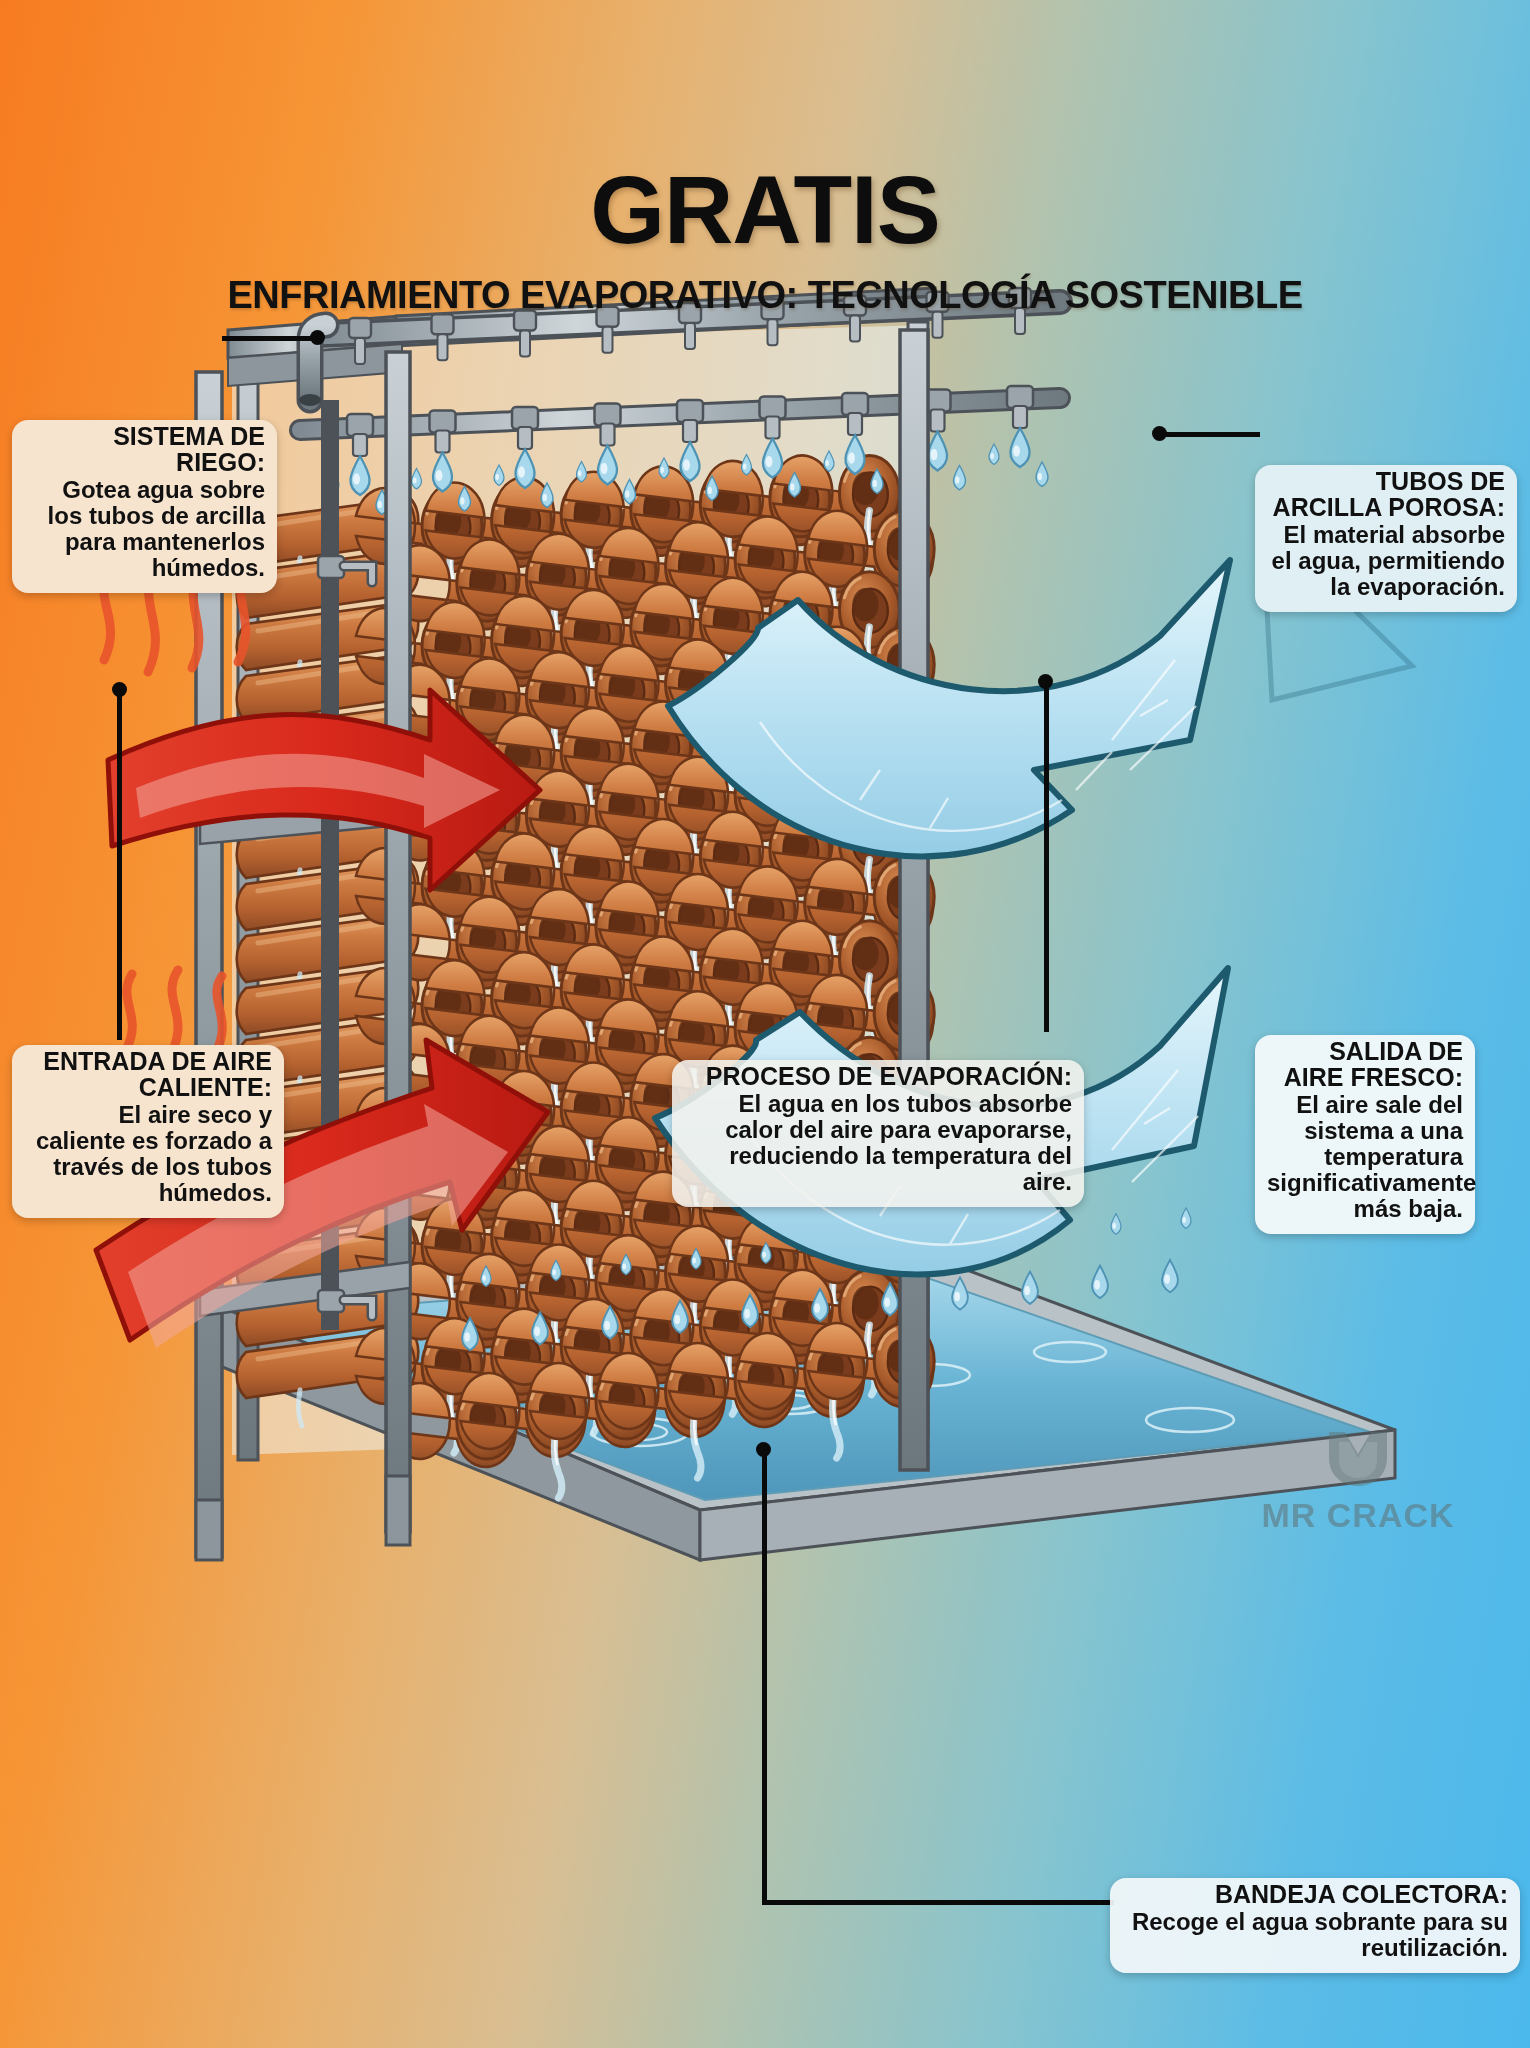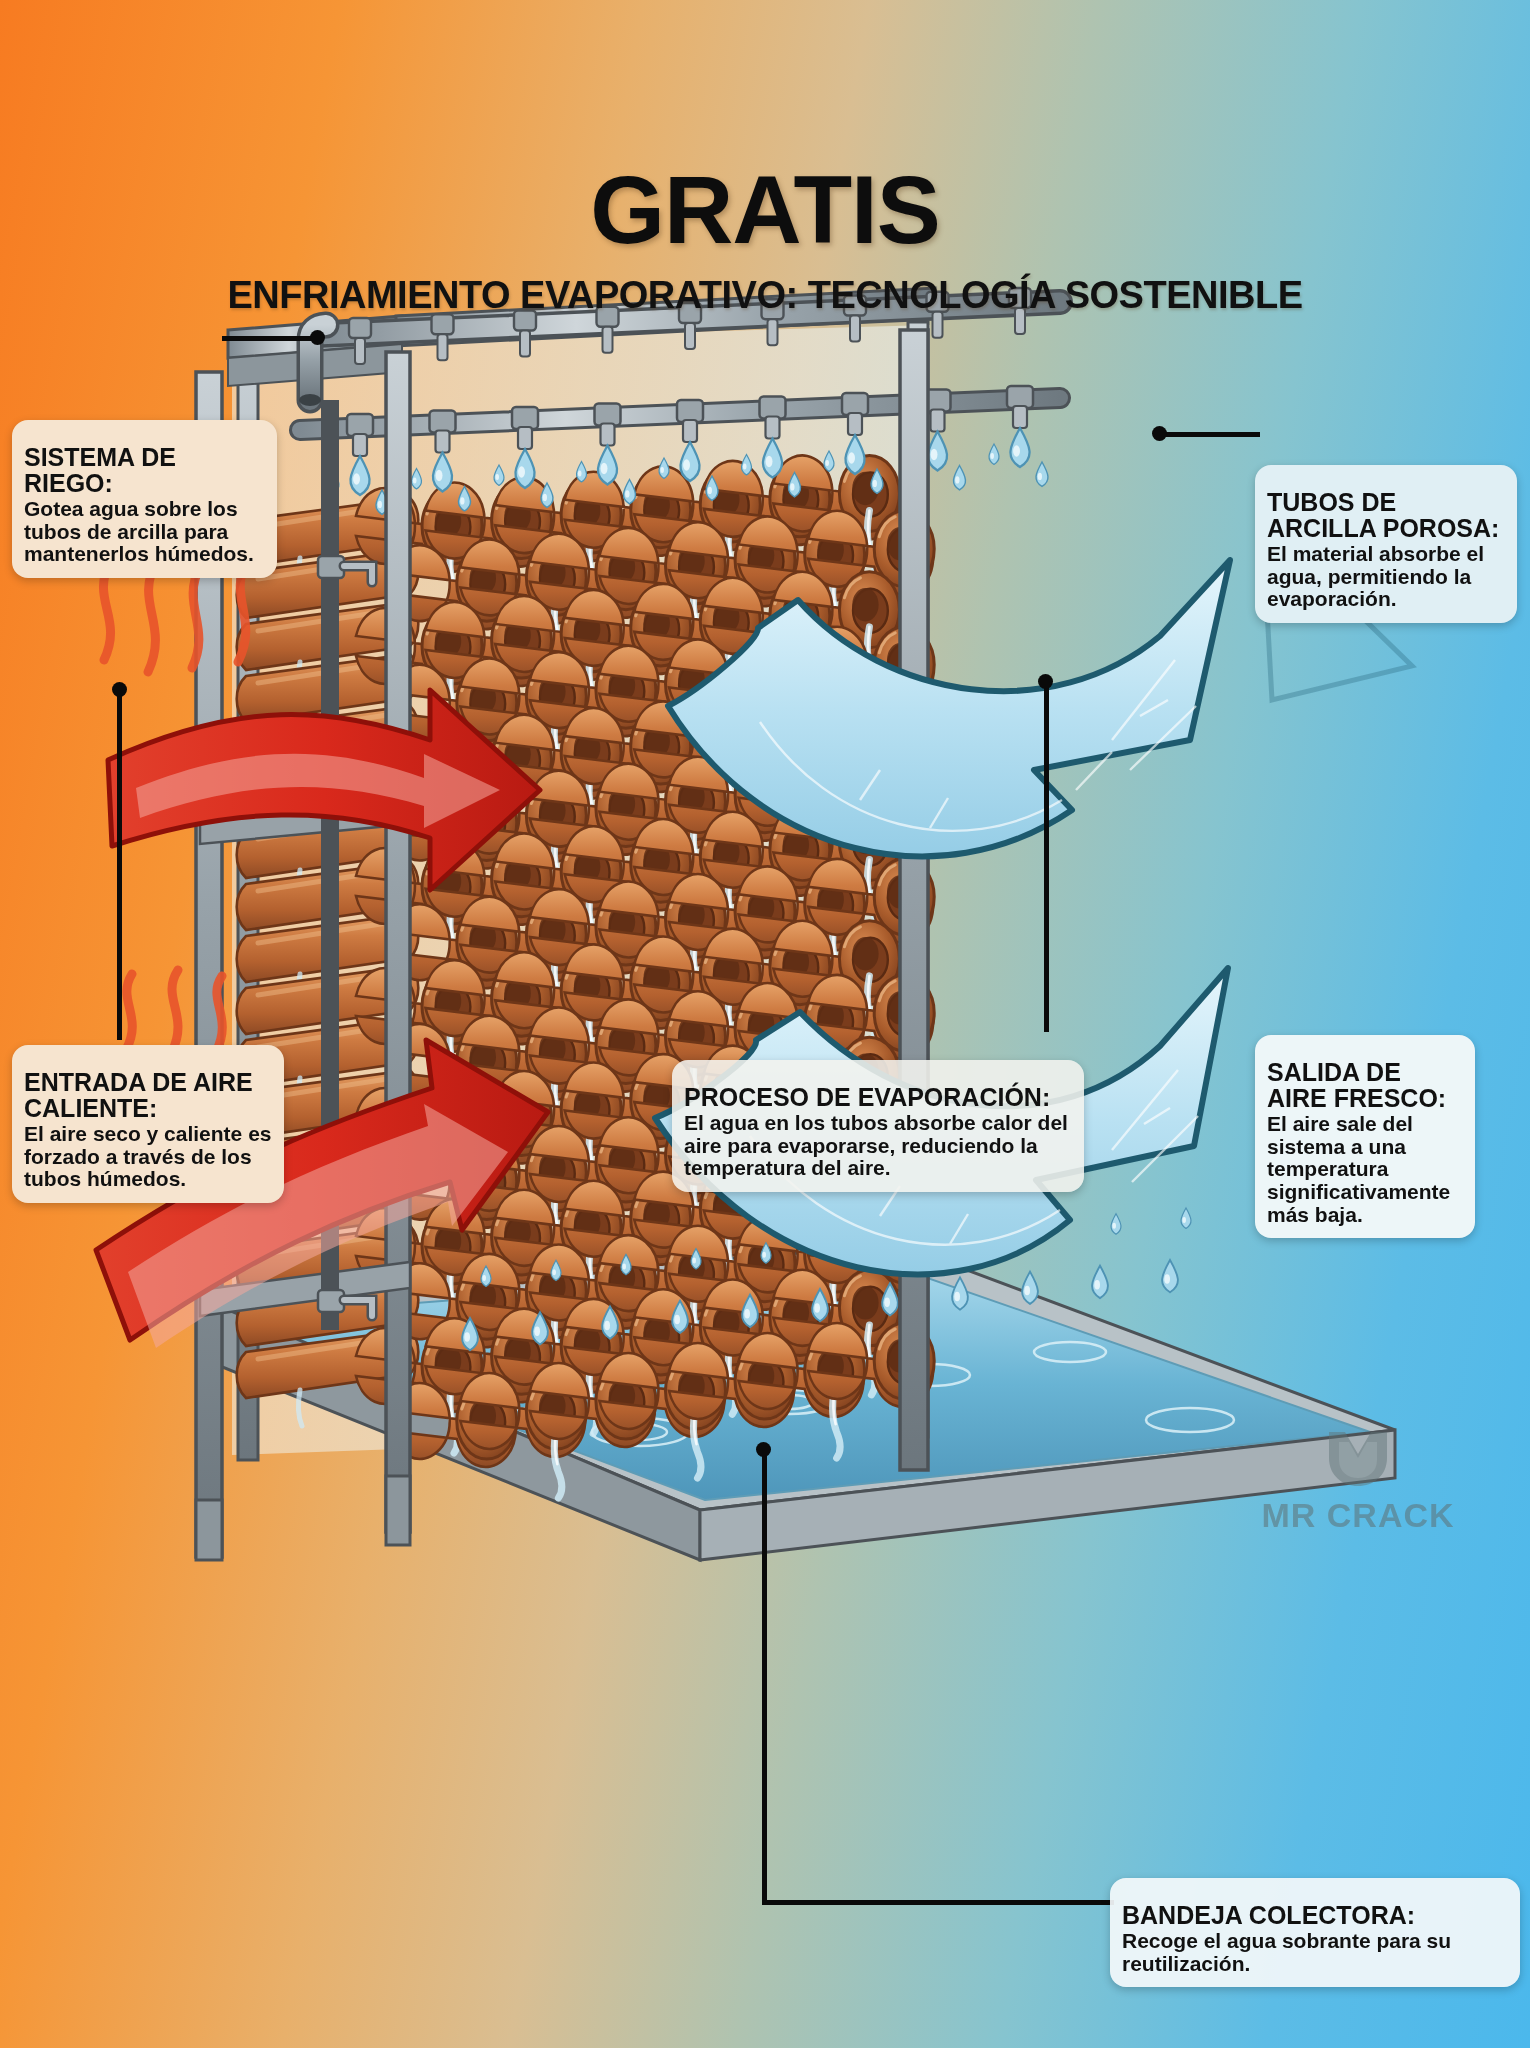--- a/index.html
+++ b/index.html
@@ -18,27 +18,27 @@
   }
   #subtitle {
     margin-top:18px; font-size:38px; font-weight:bold; letter-spacing:-0.5px;
     color:#111; text-shadow:1px 2px 3px rgba(90,60,30,.28);
   }
 
   
   .callout {
     position:absolute; z-index:50;
     border-radius:16px;
-    padding:24px 12px 12px 12px;
-    text-align:left;
+    padding:3px 12px 12px 12px;
+    text-align:right;
     color:#111;
     box-shadow:0 3px 9px rgba(0,0,0,.22);
   }
   .callout .ttl { font-weight:bold; font-size:25px; line-height:1.04; display:block; }
-  .callout .bdy { font-weight:bold; font-size:21px; line-height:1.08; display:block; margin-top:2px; }
+  .callout .bdy { font-weight:bold; font-size:24px; line-height:1.08; display:block; margin-top:2px; }
   .warm { background:#F6E4CF; }
   .cool { background:#E0EFF4; }
   .frost{ background:#EDF6F8; }
   .white{ background:#F3F2EE; }
 
   #c-riego   { left:12px;  top:420px;  width:265px; }
   #c-tubos   { left:1255px;top:465px;  width:262px; }
   #c-entrada { left:12px;  top:1045px; width:272px; }
   #c-proceso { left:672px; top:1060px; width:412px; background:rgba(243,242,238,.88); }
   #c-salida  { left:1255px;top:1035px; width:220px; }

